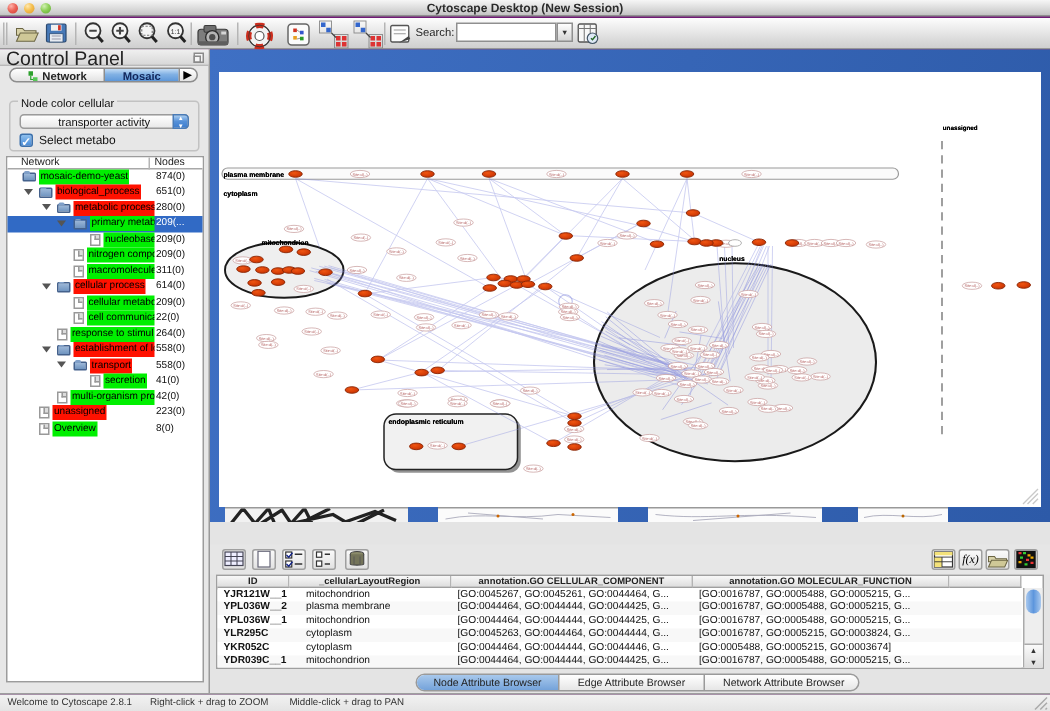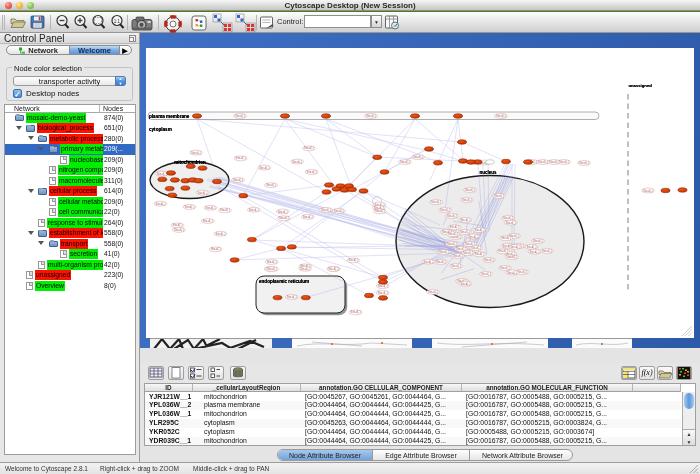--- a/index.html
+++ b/index.html
@@ -1,22 +1,22 @@
 <!DOCTYPE html>
 <html><head><meta charset="utf-8"><style>
 *{margin:0;padding:0;box-sizing:border-box}
 body{font-family:"Liberation Sans",sans-serif;width:700px;height:474px;overflow:hidden}
-.app{position:relative;width:700px;height:474px;background:#4d7c0f;font-family:"Liberation Sans",sans-serif}
+.app{position:relative;width:700px;height:474px;background:#701a75;font-family:"Liberation Sans",sans-serif}
 .abs{position:absolute}
 .tbar{left:0;top:0;width:700px;height:11px;background:linear-gradient(#f6f6f6,#cdcdcd 85%,#c2c2c2);border-bottom:1px solid #8f8f8f;text-align:center;font-size:8px;font-weight:bold;color:#2a2a2a;line-height:11px}
 .tl{position:absolute;top:2px;width:7px;height:7px;border-radius:50%}
 .toolbar{left:0;top:12px;width:700px;height:21px;background:linear-gradient(#fdfdfd,#dcdcdc 70%,#cfcfcf);border-bottom:1px solid #979797}
 .tsep{position:absolute;top:3px;width:1px;height:15px;background:#b5b5b5}
 .cpanel{left:0;top:33px;width:140px;height:429px;background:#e7e7e7;border-right:1px solid #9a9a9a}
-.phead{position:absolute;left:0;top:0;width:100%;height:11px;background:linear-gradient(#f0f0f0,#d8d8d8);border-bottom:1px solid #b9b9b9;font-size:10px;color:#222;line-height:11px;padding-left:4px}
+.phead{position:absolute;left:0;top:0;width:100%;height:11px;background:linear-gradient(#f0f0f0,#d8d8d8);border-bottom:1px solid #b9b9b9;font-size:13px;color:#222;line-height:11px;padding-left:4px}
 .ficon{position:absolute;top:2px;right:3px;width:7px;height:7px;border:1px solid #8a8a8a;background:#f5f5f5}
 .ficon:before{content:"";position:absolute;right:1px;top:1px;width:3px;height:3px;border:1px solid #8a8a8a}
 .tabs{position:absolute;left:6px;top:12px;width:126px;height:10px;border:1px solid #8d8d8d;border-radius:5px;background:linear-gradient(#fff,#e3e3e3);overflow:hidden;font-size:7.5px;font-weight:bold}
 .tabnet{position:absolute;left:0;top:0;width:62px;height:100%;color:#222;text-align:center;line-height:10px}
 .tabmos{position:absolute;left:62px;top:0;width:51px;height:100%;background:linear-gradient(#c2dcf5,#81b1e4 45%,#5e98da);border-left:1px solid #8d8d8d;border-right:1px solid #8d8d8d;color:#12275c;text-align:center;line-height:10px}
 .tabarr{position:absolute;right:0px;top:0;width:12px;height:100%;line-height:9px;text-align:center;font-size:7px;color:#000}
 .grp{position:absolute;left:6px;top:34px;width:127px;height:34px;border:1px solid #c2c2c2;border-radius:3px}
 .grplbl{position:absolute;left:5px;top:-4px;background:#e7e7e7;padding:0 2px;font-size:7.5px;color:#111}
 .combo{position:absolute;left:6px;top:8px;width:113px;height:10px;background:linear-gradient(#fff,#e9e9e9);border:1px solid #9b9b9b;border-radius:3px;font-size:7.5px;color:#111;text-align:center;line-height:10px}
 .stepper{position:absolute;right:-1px;top:-1px;width:11px;height:10px;border-radius:0 3px 3px 0;background:linear-gradient(#a8cdf2,#5590d8 50%,#3e7ecf);border:1px solid #4a7cb8;color:#fff;font-size:4px;line-height:4.5px;text-align:center}
@@ -146,41 +146,41 @@
         <path d="M7 13.5 L13.5 9 L14.5 11 z" fill="#444"></path>
       </svg>
 <svg class="abs" style="left:384px;top:2px" width="16" height="17" viewBox="0 0 16 17">
         <rect x="1.5" y="2" width="12" height="12" rx="1" fill="#f8f8f8" stroke="#555" stroke-width="0.9"></rect>
         <line x1="1.5" y1="5" x2="13.5" y2="5" stroke="#777" stroke-width="0.7"></line>
         <line x1="5.5" y1="2" x2="5.5" y2="14" stroke="#777" stroke-width="0.7"></line>
         <line x1="9.5" y1="2" x2="9.5" y2="14" stroke="#777" stroke-width="0.7"></line>
         <circle cx="11" cy="11.5" r="3.5" fill="#dde8f5" stroke="#456" stroke-width="0.8"></circle>
         <path d="M10 11.5 l1 1 l2-2.5" stroke="#262" stroke-width="0.9" fill="none"></path>
       </svg>
-    <div class="abs" style="left:277px;top:5px;font-size:7.5px;color:#222">Control:</div>
+    <div class="abs" style="left:277px;top:5px;font-size:7.5px;color:#222">Search:</div>
     <div class="abs" style="left:304px;top:3px;width:67px;height:13px;background:#fff;border:1px solid #8f8f8f"></div>
     <div class="abs" style="left:371px;top:3px;width:11px;height:13px;background:linear-gradient(#fefefe,#d5d5d5);border:1px solid #8f8f8f;font-size:5px;text-align:center;line-height:12px;color:#333">▼</div>
   </div>
   <div class="abs cpanel">
     <div class="phead">Control Panel<span class="ficon"></span></div>
     <div class="tabs">
       <div class="tabnet"><svg width="8" height="8" style="display:inline-block;vertical-align:-1.5px" viewBox="0 0 8 8">
             <rect x="1" y="0.5" width="3" height="3" fill="#2ca02c"></rect>
             <rect x="4" y="4.5" width="3" height="3" fill="#57c957"></rect>
             <path d="M2.5 3.5 L2.5 6 L4 6" stroke="#2ca02c" stroke-width="0.8" fill="none"></path>
           </svg> Network</div>
-      <div class="tabmos">Welcome</div>
+      <div class="tabmos">Mosaic</div>
       <div class="tabarr">▶</div>
     </div>
     <div class="grp">
-        <span class="grplbl">Node color selection</span>
+        <span class="grplbl">Node color cellular</span>
       <div class="combo">transporter activity<span class="stepper">▲<br>▼</span></div>
     </div>
     <div class="chk">✓</div>
-      <div class="chklbl">Desktop nodes</div>
+      <div class="chklbl">Select metabo</div>
     <div class="treebox">
       <div class="trhead">
           <span style="position:absolute;left:9px">Network</span>
           <span style="position:absolute;left:98px">Nodes</span>
           <span style="position:absolute;left:94px;top:0;width:1px;height:8px;background:#b5b5b5"></span>
         </div>
       <div class="trow" style="top:7.5px;">
           <span class="fold" style="left:10px"></span>
           <span class="hl" style="left:21px;position:absolute;background:#00ef00;color:#000;max-width:77px">mosaic-demo-yeast</span>
           <span style="position:absolute;left:99px;color:#111">874(0)</span>

